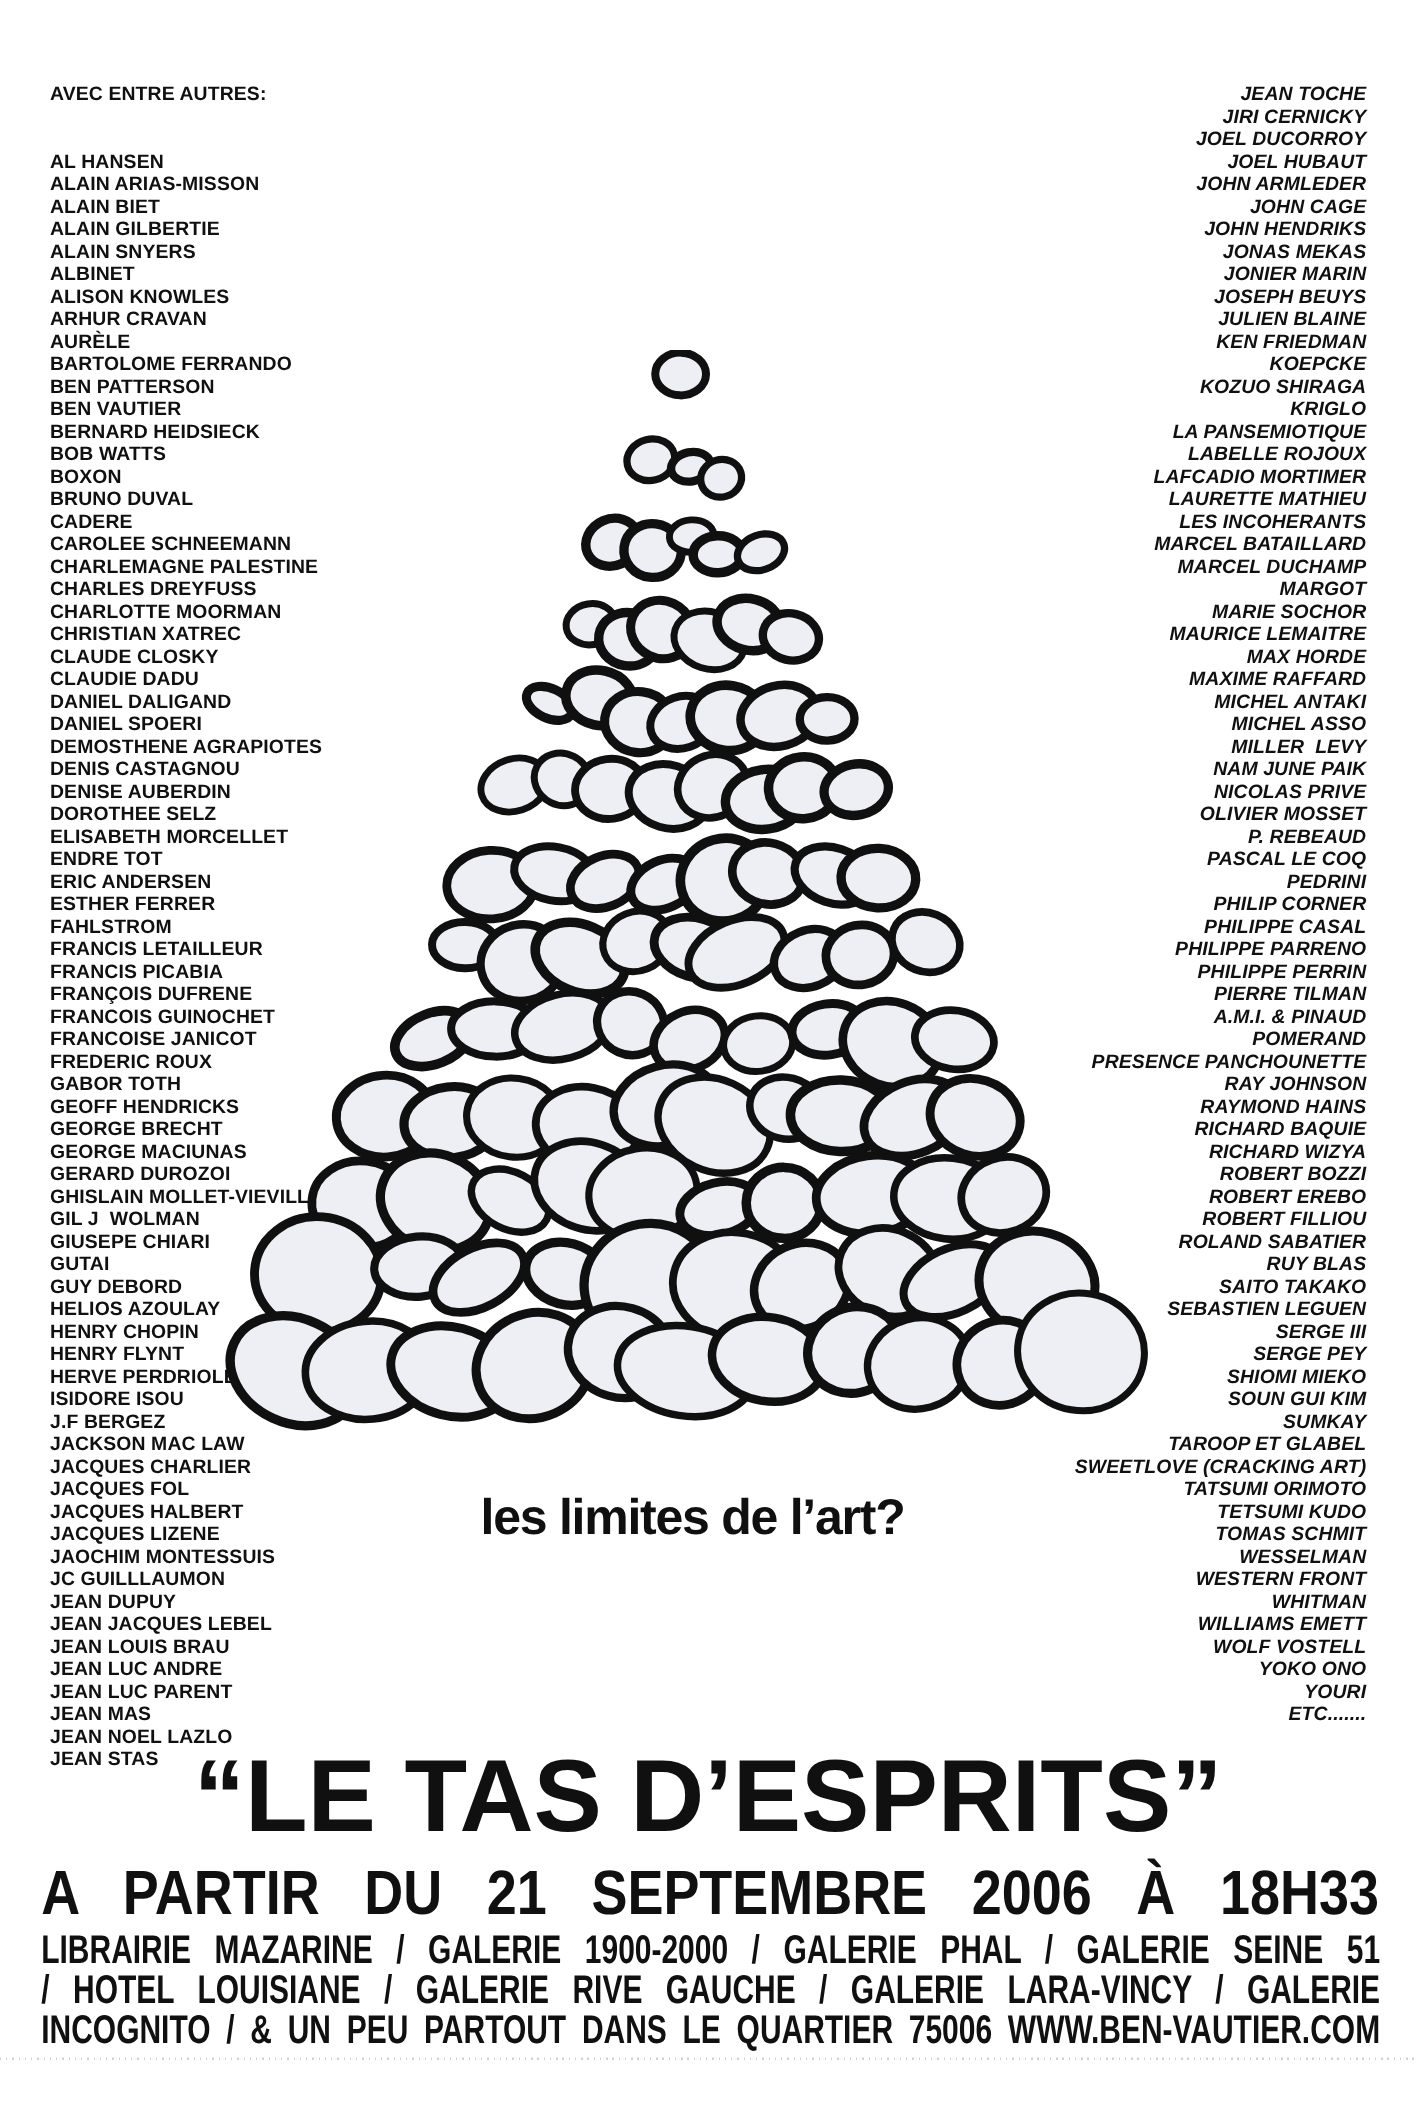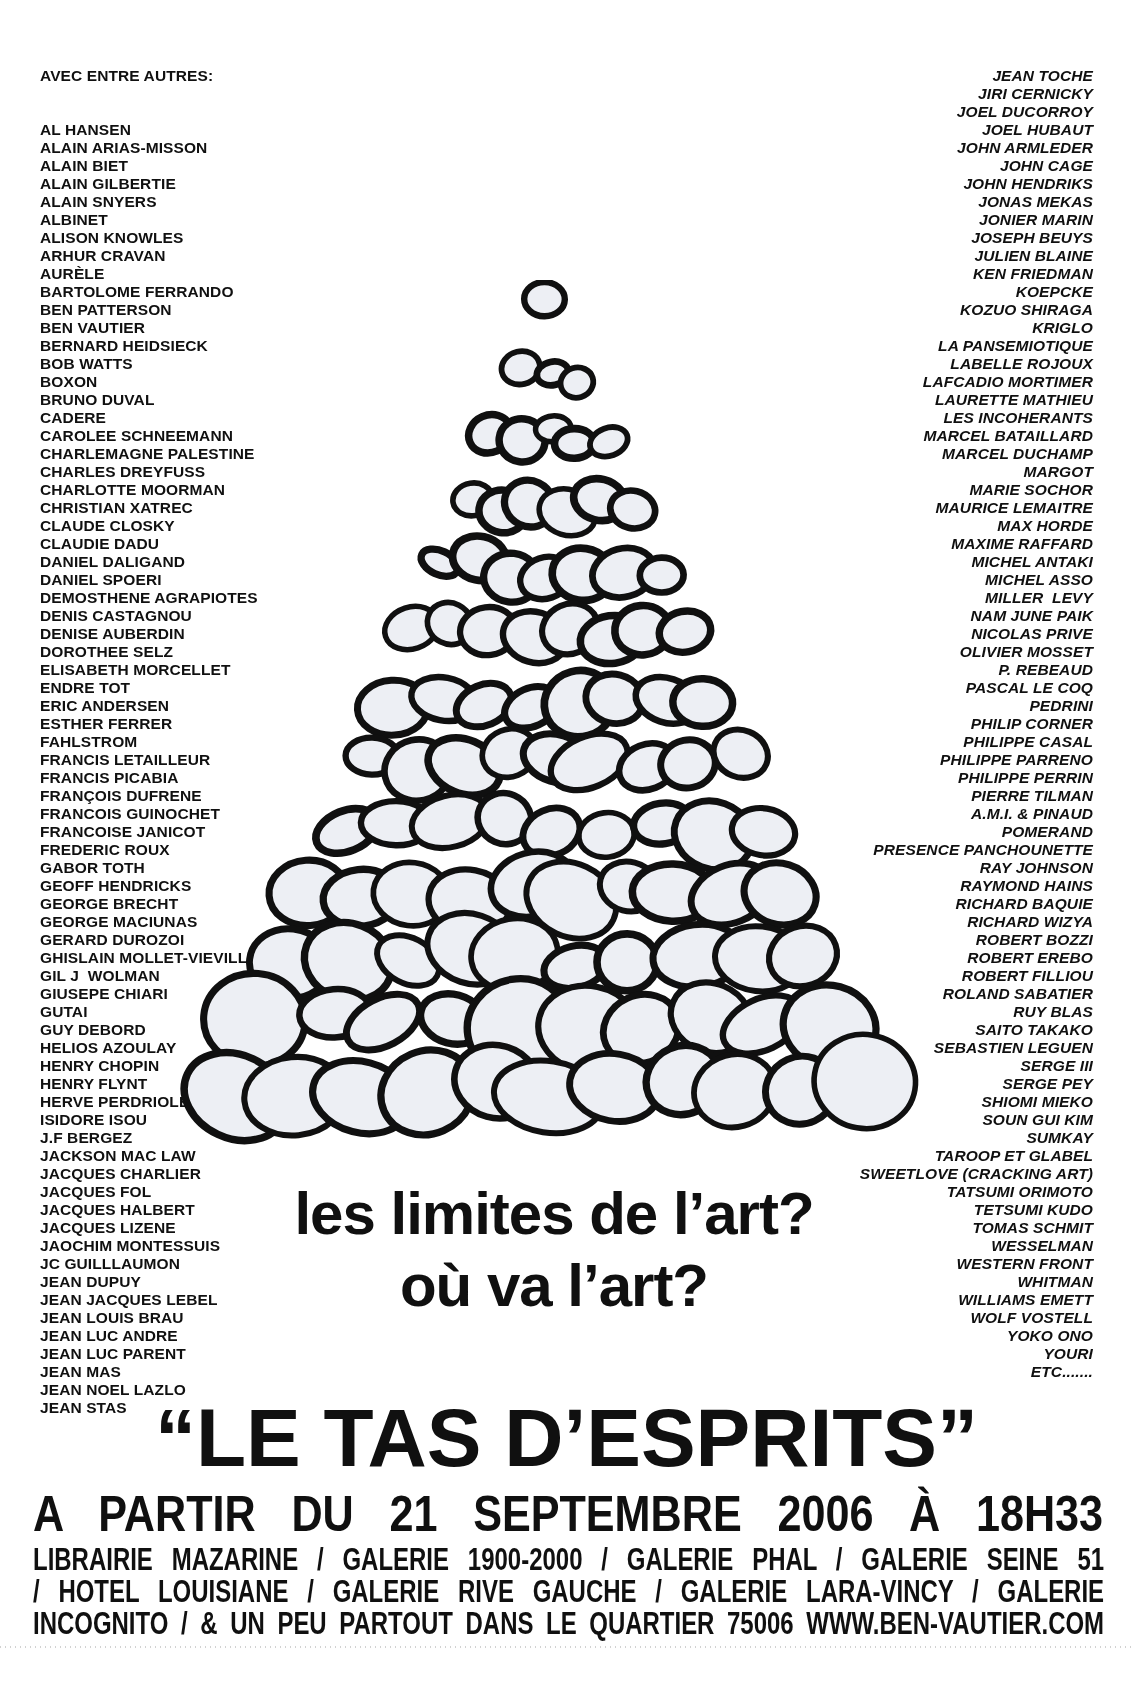--- a/index.html
+++ b/index.html
@@ -26,21 +26,21 @@
   
   .pile{
     position:absolute;left:160px;top:280px;width:780px;height:880px;
   }
   
   .questions{
     position:absolute;left:0;top:1178px;width:1108px;
     text-align:center;
   }
   .questions .line{
-    height:72px;line-height:72px;font-size:60px;letter-spacing:-1px;white-space:nowrap;
+    height:72px;line-height:72px;font-size:40px;letter-spacing:-1px;white-space:nowrap;
   }
   
   .title{
     position:absolute;left:0;top:1392px;width:100%;
     text-align:center;font-size:82px;line-height:92px;
     letter-spacing:0px;white-space:nowrap;
   }
   
   .date{
     position:absolute;left:33px;top:1487px;
@@ -175,21 +175,20 @@
       <ellipse cx="388.4" cy="816.9" rx="54.8" ry="35.8" transform="rotate(8.8 388.4 816.9)" fill="#edeff4" stroke="#101010" stroke-width="6.0"></ellipse>
       <ellipse cx="454.5" cy="807.4" rx="45.2" ry="33.6" transform="rotate(10.0 454.5 807.4)" fill="#edeff4" stroke="#101010" stroke-width="6.8"></ellipse>
       <ellipse cx="523.3" cy="800.0" rx="37.7" ry="34.0" transform="rotate(-23.9 523.3 800.0)" fill="#edeff4" stroke="#101010" stroke-width="7.3"></ellipse>
       <ellipse cx="574.7" cy="810.8" rx="41.0" ry="36.2" transform="rotate(-15.6 574.7 810.8)" fill="#edeff4" stroke="#101010" stroke-width="5.8"></ellipse>
       <ellipse cx="640.9" cy="810.2" rx="35.7" ry="33.6" transform="rotate(-24.4 640.9 810.2)" fill="#edeff4" stroke="#101010" stroke-width="6.9"></ellipse>
       <ellipse cx="704.8" cy="801.5" rx="50.8" ry="47.0" transform="rotate(9.7 704.8 801.5)" fill="#edeff4" stroke="#101010" stroke-width="5.6"></ellipse>
     </svg>
 
   <div class="questions">
       <div class="line">les limites de l’art?</div>
-      <div class="line">où va l’art?</div>
     </div>
 
   <div class="title">“LE TAS D’ESPRITS”</div>
 
   <div class="date">A PARTIR DU 21 SEPTEMBRE 2006 À 18H33</div>
 
   <div class="venues">
       <div class="line">LIBRAIRIE MAZARINE / GALERIE 1900-2000 / GALERIE PHAL / GALERIE SEINE 51</div>
       <div class="line">/ HOTEL LOUISIANE / GALERIE RIVE GAUCHE / GALERIE LARA-VINCY / GALERIE</div>
       <div class="line">INCOGNITO / &amp; UN PEU PARTOUT DANS LE QUARTIER 75006 WWW.BEN-VAUTIER.COM</div>

